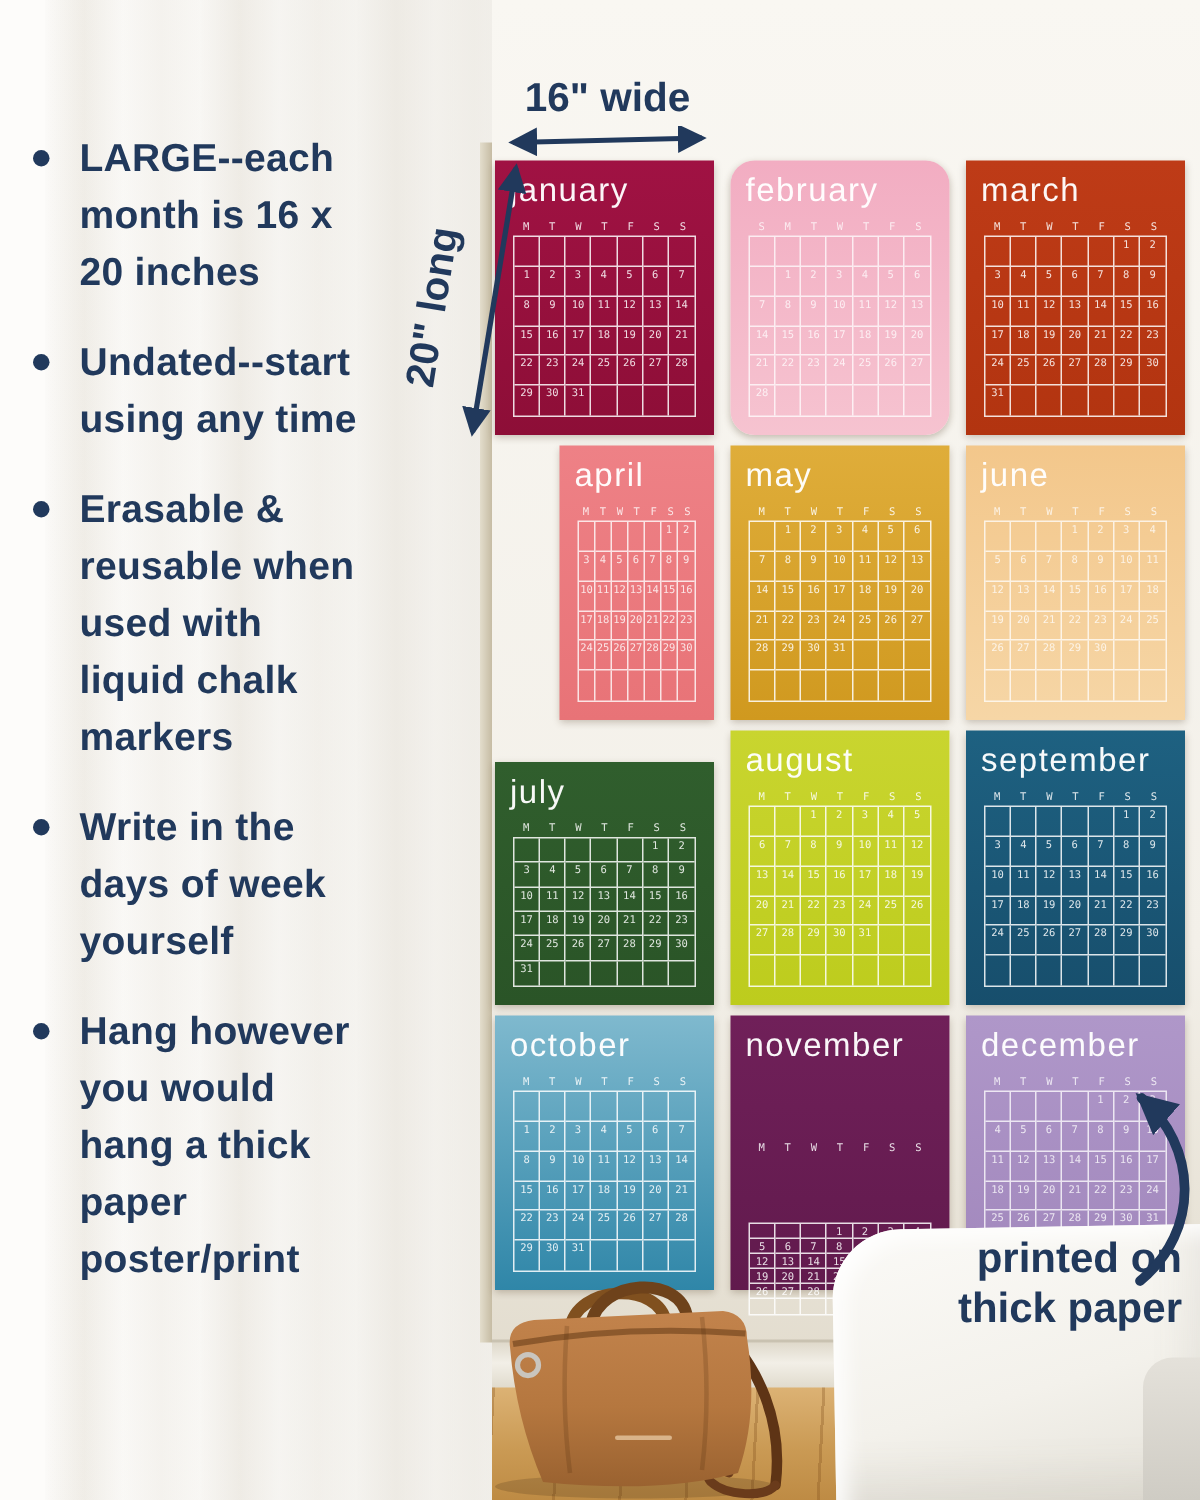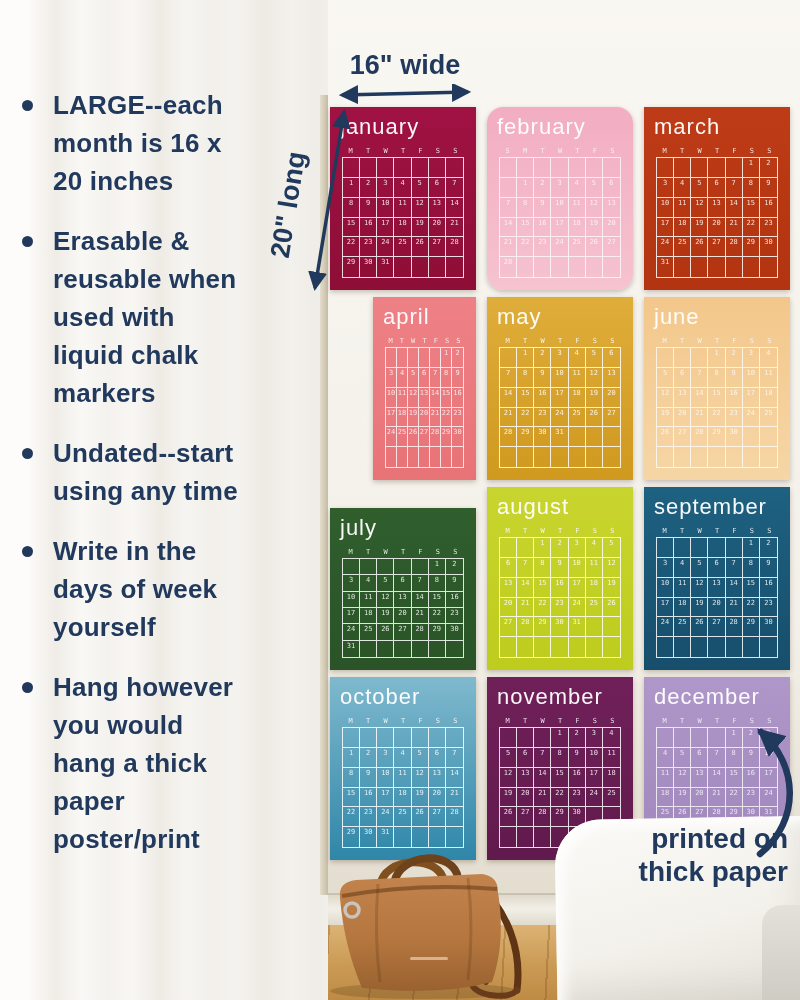--- a/index.html
+++ b/index.html
@@ -1257,21 +1257,21 @@
           </div>
           <div class="pcell">
             <span class="pnum">31</span>
           </div>
           <div class="pcell"></div>
           <div class="pcell"></div>
           <div class="pcell"></div>
           <div class="pcell"></div>
         </div>
       </div>
-      <div class="poster" style="background: linear-gradient(rgb(112, 32, 89), rgb(97, 26, 77)); --ink: rgba(255,255,255,0.85);">
+      <div class="poster" style="background: linear-gradient(rgb(112, 32, 89), rgb(97, 26, 77)); gap: 44px; --ink: rgba(255,255,255,0.85);">
         <div class="ptitle">november</div>
         <div class="pdow">
           <span>M</span>
           <span>T</span>
           <span>W</span>
           <span>T</span>
           <span>F</span>
           <span>S</span>
           <span>S</span>
         </div>
@@ -1528,30 +1528,30 @@
 
   <ul class="bullets">
     <li>
         <span class="dot"></span>
         <span class="btxt">LARGE--each
 month is 16 x
 20 inches</span>
       </li>
     <li>
         <span class="dot"></span>
+        <span class="btxt">Undated--start
+using any time</span>
+      </li>
+    <li>
+        <span class="dot"></span>
         <span class="btxt">Erasable &amp;
 reusable when
 used with
 liquid chalk
 markers</span>
-      </li>
-    <li>
-        <span class="dot"></span>
-        <span class="btxt">Undated--start
-using any time</span>
       </li>
     <li>
         <span class="dot"></span>
         <span class="btxt">Write in the
 days of week
 yourself</span>
       </li>
     <li>
         <span class="dot"></span>
         <span class="btxt">Hang however

